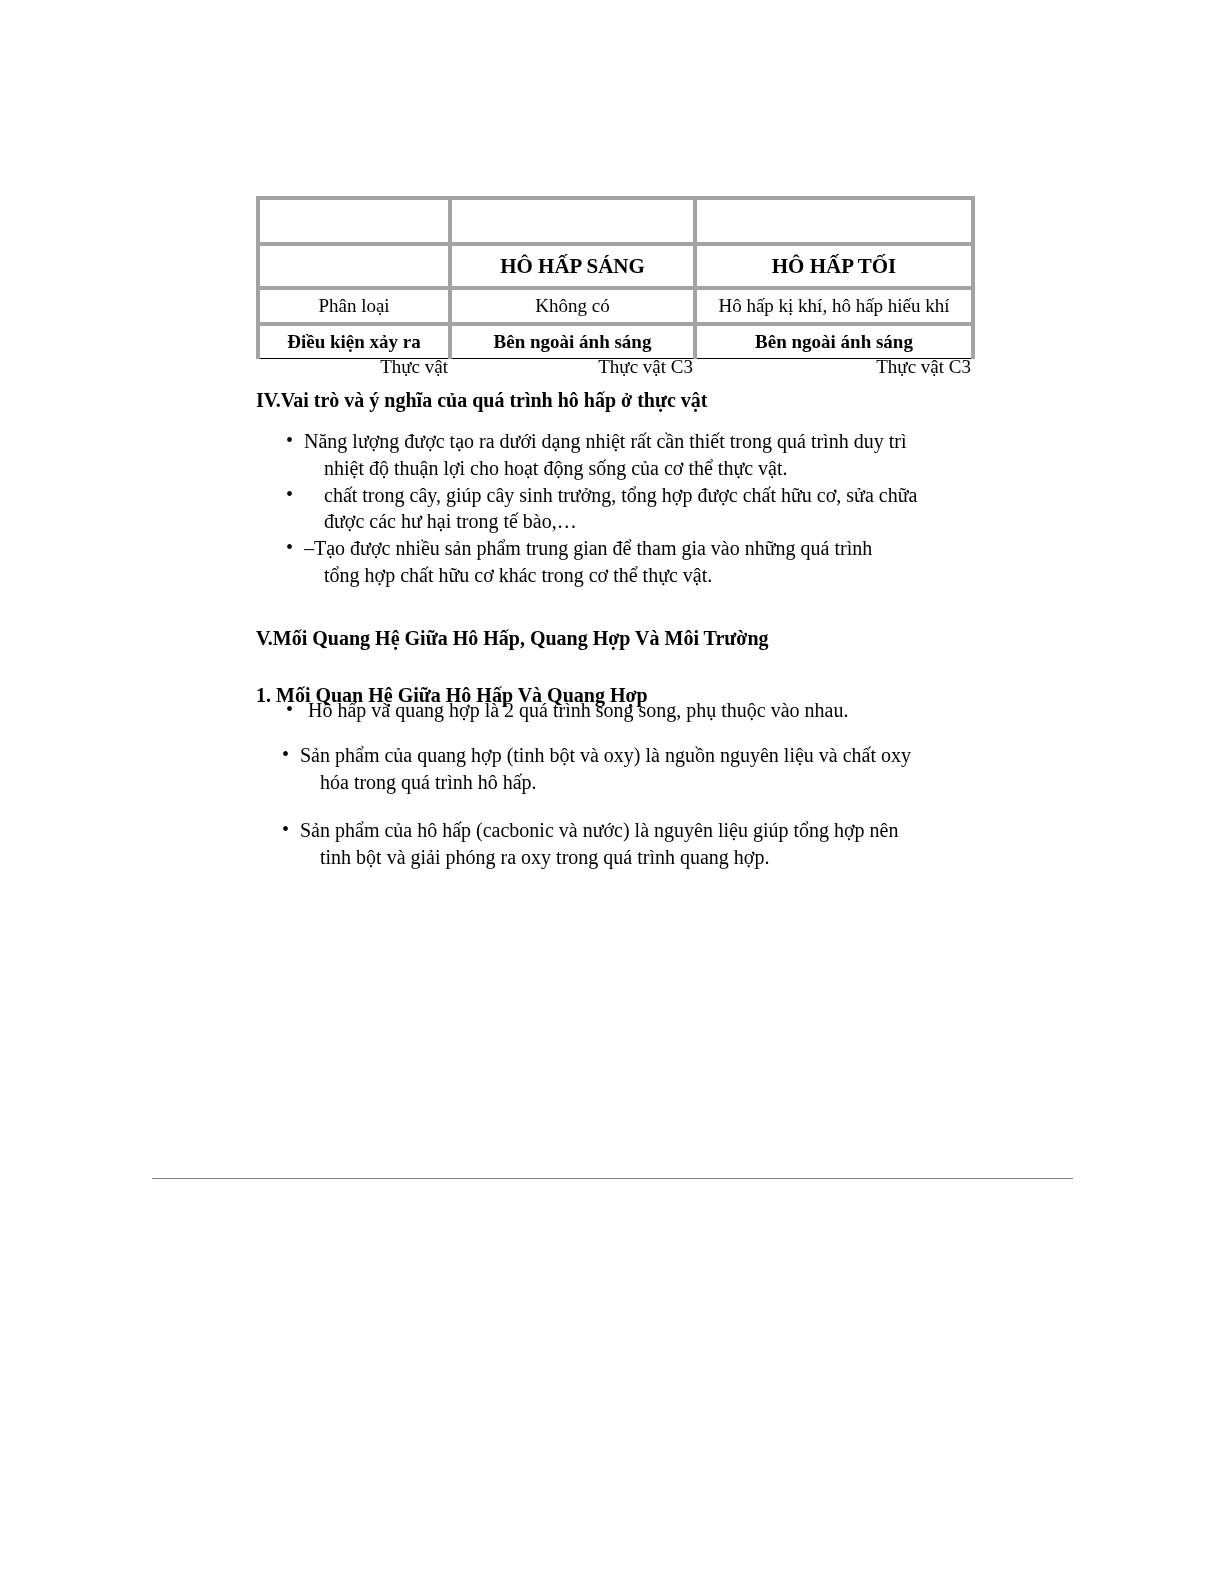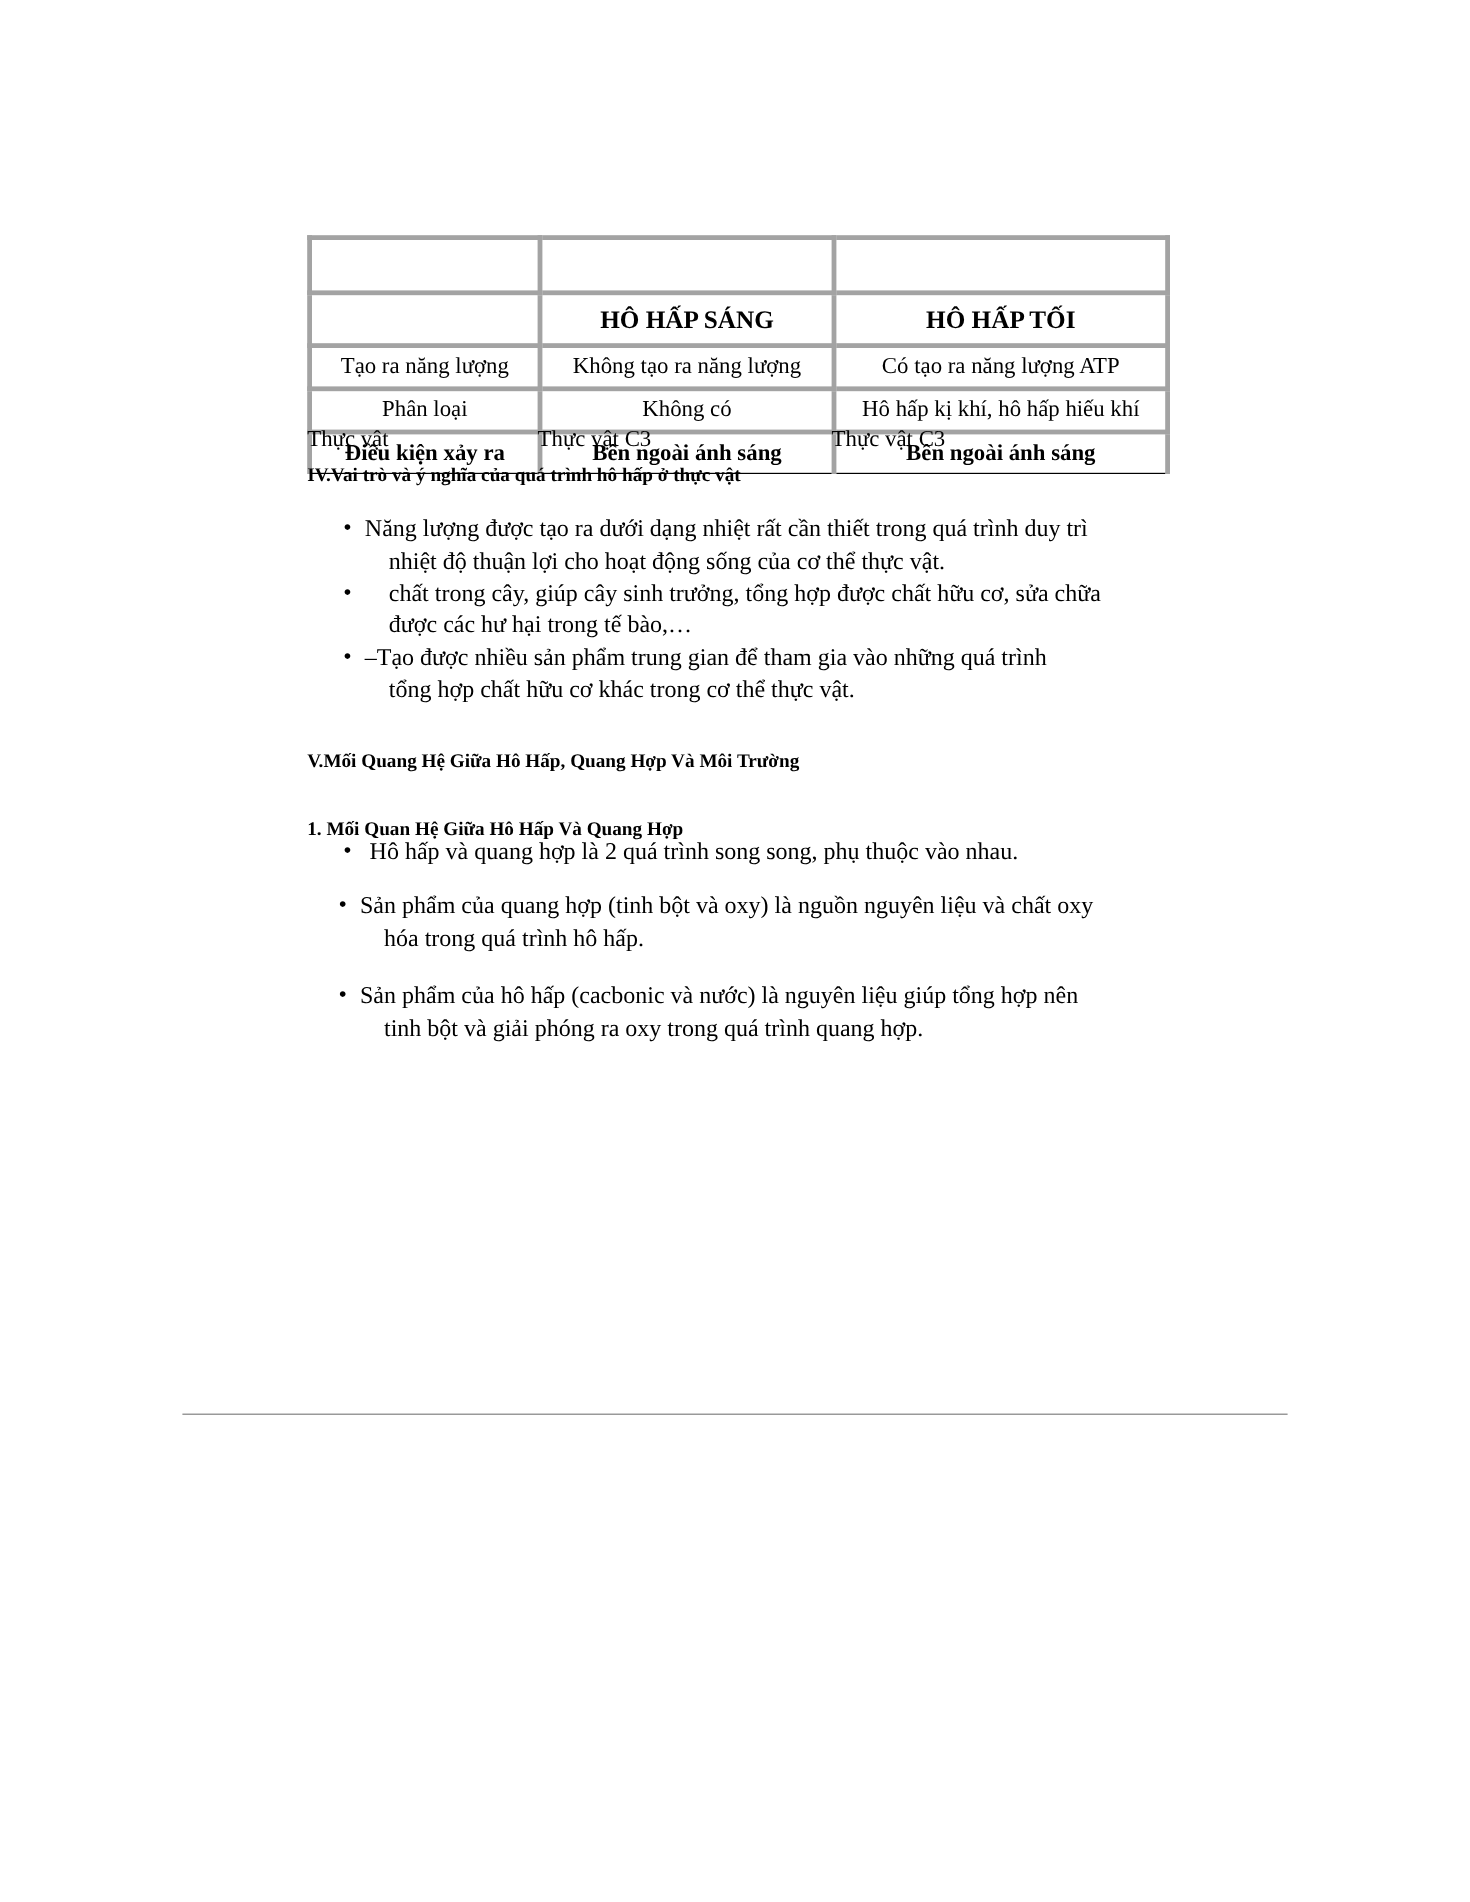--- a/index.html
+++ b/index.html
@@ -65,30 +65,30 @@
 
   
   .below-table {
     position: absolute;
     left: 256px;
     top: 356px;
     width: 715px;
     display: flex;
     font-size: 19px;
   }
-  .below-table .cell { text-align: left; }
+  .below-table .cell { text-align: right; }
   .below-table .cell.c1 { width: 192px; }
   .below-table .cell.c2 { width: 245px; }
   .below-table .cell.c3 { width: 278px; }
 
   
   .heading {
     position: absolute;
     font-weight: bold;
-    font-size: 16px;
+    font-size: 20px;
     line-height: 1.3;
   }
   .h-iv { left: 256px; top: 387px; }
   .h-v  { left: 256px; top: 625px; }
   .h-v1 { left: 256px; top: 662px; margin-top: 20px; }
 
   .bullets {
     position: absolute;
     font-size: 20px;
     line-height: 1.34;
@@ -142,25 +142,20 @@
           <td></td>
           <td></td>
           <td></td>
         </tr>
         <tr class="head-row">
           <td></td>
           <td>HÔ HẤP SÁNG</td>
           <td>HÔ HẤP TỐI</td>
         </tr>
         <tr class="row-plain">
-          <td>Tạo ra năng lượng</td>
-          <td>Không tạo ra năng lượng</td>
-          <td>Có tạo ra năng lượng ATP</td>
-        </tr>
-        <tr class="row-plain">
           <td>Phân loại</td>
           <td>Không có</td>
           <td>Hô hấp kị khí, hô hấp hiếu khí</td>
         </tr>
         <tr class="row-plain last-row">
           <td>Điều kiện xảy ra</td>
           <td>Bên ngoài ánh sáng</td>
           <td>Bên ngoài ánh sáng</td>
         </tr>
       </tbody>

